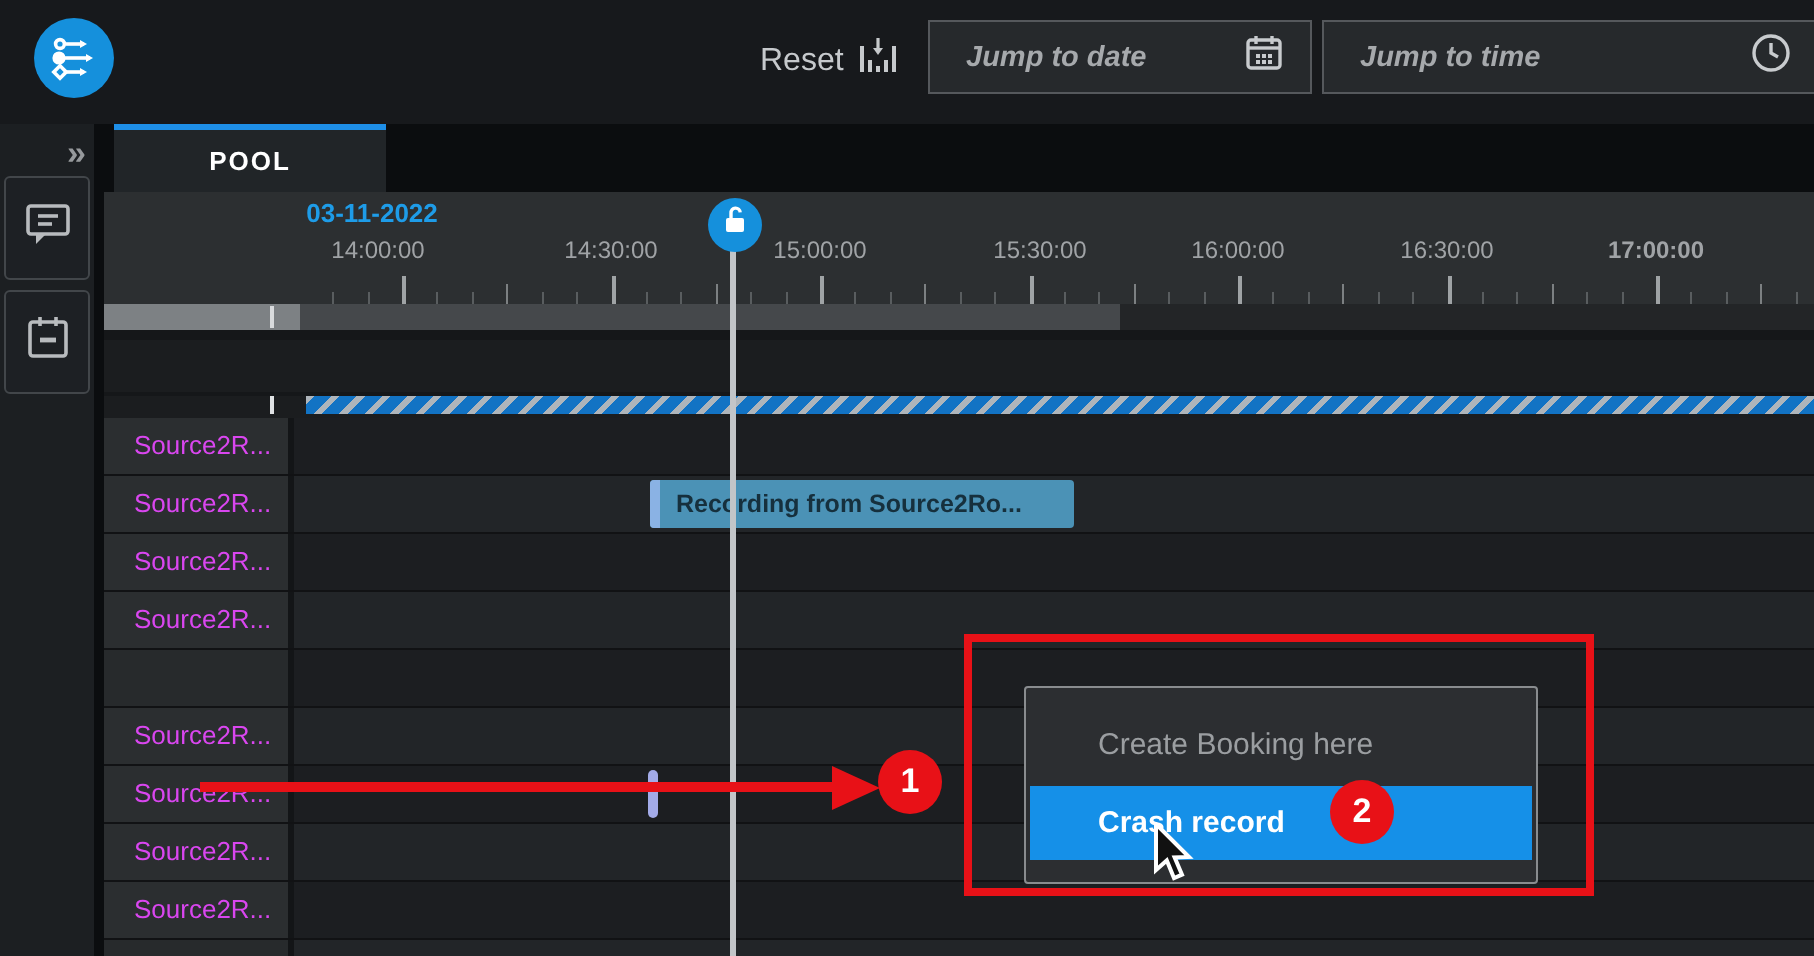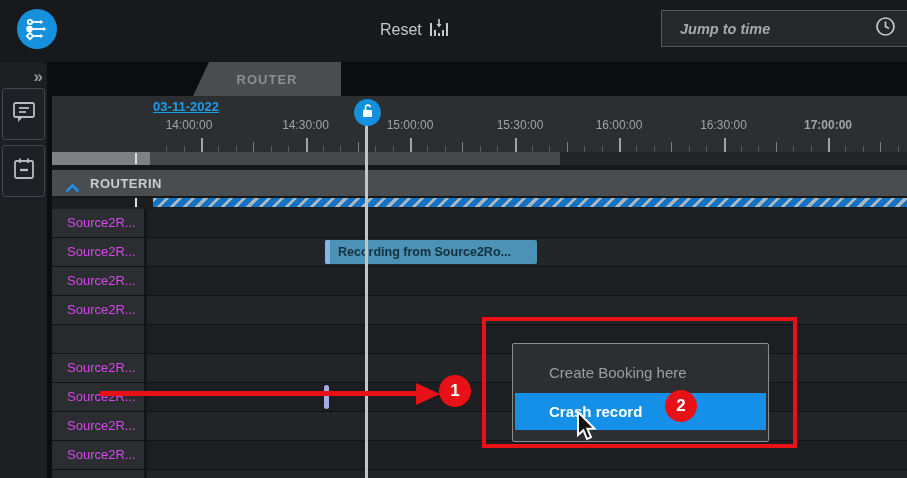--- a/index.html
+++ b/index.html
@@ -25,21 +25,21 @@
   .tab-router { left:141px; width:148px; background:#4a4d50; color:#8b8e91; clip-path:polygon(16px 0, 100% 0, 100% 100%, 0 100%); }
   
   .sidebar { position:absolute; left:0; top:62px; width:47px; height:416px; background:#1c1f22; z-index:15; }
   .sidebar-divider { position:absolute; left:47px; top:62px; width:5px; height:416px; background:#0b0d0f; z-index:15; }
   .expand-handle { position:absolute; right:4px; top:5px; color:#96999c; font-size:17px; font-weight:bold; }
   .side-btn { position:absolute; left:2px; width:43px; height:52px; background:#1d2024; border:1px solid #42464a; border-radius:3px; display:flex; align-items:center; justify-content:center; }
   .side-btn-1 { top:26px; } .side-btn-2 { top:83px; }
   
   .main { position:absolute; left:52px; top:96px; width:855px; height:382px; background:#1b1d1f; overflow:hidden; }
   .ruler { position:absolute; left:0; top:0; width:855px; height:56px; background:#2c2f31; }
-  .ruler-date { position:absolute; left:94px; top:3px; width:80px; text-align:center; color:#1e9ce8; font-size:13px; font-weight:bold;text-decoration:underline; }
+  .ruler-date { position:absolute; left:94px; top:3px; width:80px; text-align:center; color:#1e9ce8; font-size:13px; font-weight:bold; }
   .tick-label { position:absolute; top:22px; transform:translateX(-50%); color:#a0a3a6; font-size:12px; }
   .tick { position:absolute; bottom:0; width:1px; background:#595d5f; }
   .tick.minor { height:6px; }
   .tick.medium { height:10px; background:#7c8082; }
   .tick.major { height:14px; width:2px; background:#9fa3a5; }
   .scrollband { position:absolute; left:0; top:56px; width:855px; height:13px; background:#232527; }
   .scroll-seg-a { position:absolute; left:0; top:0; width:98px; height:13px; background:#7d8184; }
   .scroll-seg-b { position:absolute; left:98px; top:0; width:410px; height:13px; background:#45484b; }
   .scroll-tick { position:absolute; left:83px; top:1px; width:2px; height:11px; background:#d9dbdd; }
   .gap1 { position:absolute; left:0; top:69px; width:855px; height:5px; background:#151719; }
@@ -109,35 +109,56 @@
             <path d="M10 15 V18"></path>
             <path d="M14 12 V18"></path>
             <path d="M18 5 V18"></path>
           <path d="M10 1 V7" stroke-width="1.6"></path>
         </g>
         <path d="M7.5 6 L10 9.5 L12.5 6 Z" fill="#c6c9cc"></path>
       </svg>
     </span>
   </div>
 
+  <div class="jump-input jump-date">
+    <span class="ph">Jump to date</span>
+    <span>
+      <svg width="20" height="20" viewBox="0 0 20 20">
+        <g stroke="#c8cbce" stroke-width="1.7" fill="none">
+          <rect x="2" y="4" width="16" height="14" rx="1.5"></rect>
+          <path d="M6 2 V6"></path>
+            <path d="M14 2 V6"></path>
+            <path d="M2 8 H18"></path>
+        </g>
+        <g fill="#c8cbce">
+          <rect x="6" y="11" width="2" height="2"></rect>
+            <rect x="9" y="11" width="2" height="2"></rect>
+            <rect x="12" y="11" width="2" height="2"></rect>
+          <rect x="6" y="14" width="2" height="2"></rect>
+            <rect x="9" y="14" width="2" height="2"></rect>
+            <rect x="12" y="14" width="2" height="2"></rect>
+        </g>
+      </svg>
+    </span>
+  </div>
 
   <div class="jump-input jump-time">
     <span class="ph">Jump to time</span>
     <span>
       <svg width="21" height="21" viewBox="0 0 21 21">
         <circle cx="10.5" cy="10.5" r="8.5" stroke="#c8cbce" stroke-width="1.7" fill="none"></circle>
         <path d="M10.5 5.5 V10.5 L14 12.5" stroke="#c8cbce" stroke-width="1.7" fill="none"></path>
       </svg>
     </span>
   </div>
 </div>
 
 <div class="tabbar">
-  <div class="tab tab-router">
-    <span>ROUTER</span>
+  <div class="tab tab-pool">
+    <span>POOL</span>
   </div>
 </div>
 
 <div class="sidebar">
   <div class="expand-handle">»</div>
   <div class="side-btn side-btn-1">
     <span>
       <svg width="26" height="26" viewBox="0 0 26 26">
         <g stroke="#b8bbbe" stroke-width="1.8" fill="none">
           <rect x="3" y="4" width="20" height="14" rx="1.5"></rect>
@@ -221,28 +242,20 @@
       </div>
   </div>
 
   <div class="scrollband">
     <div class="scroll-seg-a"></div>
     <div class="scroll-seg-b"></div>
     <div class="scroll-tick"></div>
   </div>
   <div class="gap1"></div>
 
-  <div class="group-header">
-    <span class="group-chevron">
-      <svg width="15" height="9" viewBox="0 0 15 9">
-          <path d="M1.5 7.5 L7.5 1.5 L13.5 7.5" stroke="#1e8fe8" stroke-width="2.6" fill="none"></path>
-        </svg>
-    </span>
-    <span class="group-title">ROUTERIN</span>
-  </div>
   <div class="gap2"></div>
 
   <div class="hatch"></div>
   <div class="hatch-tick"></div>
 
   <div class="rows" id="rows">
       <div class="row">
         <div class="row-label">Source2R...</div>
         <div class="row-cell"></div>
       </div>

